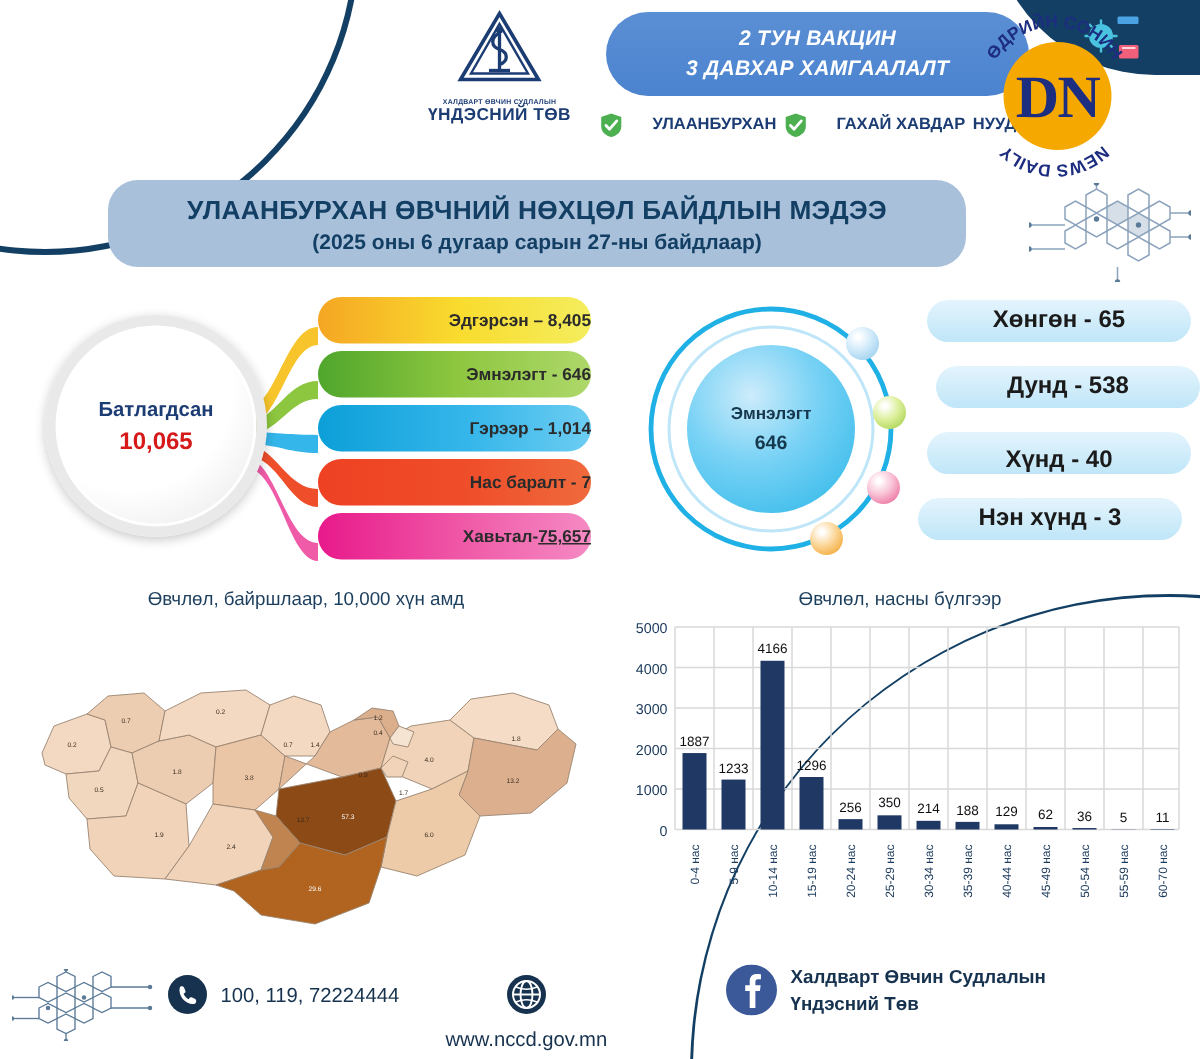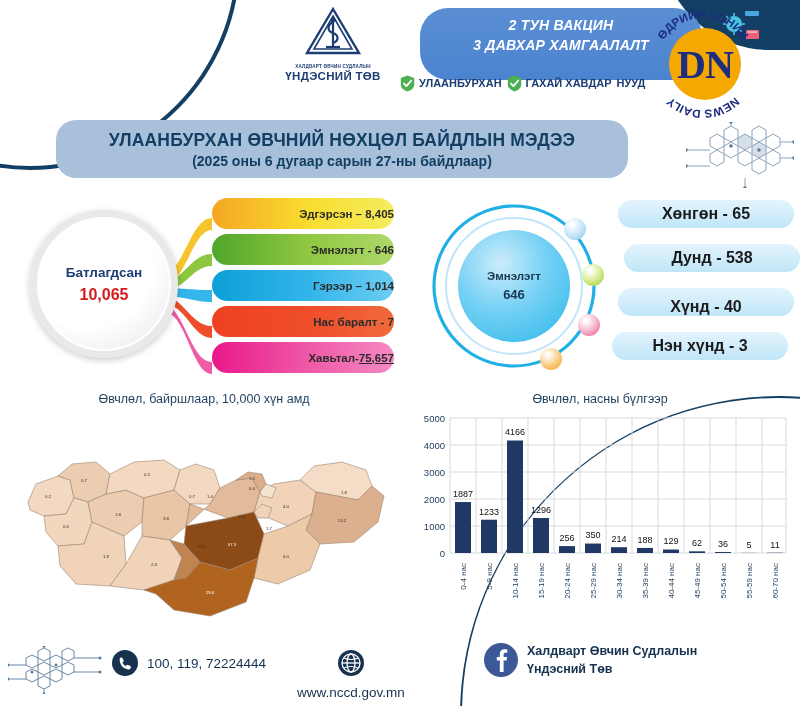--- a/index.html
+++ b/index.html
@@ -40,34 +40,34 @@
 
   
   .header { position: absolute; left: 0; top: 0; width: 800px; height: 108px; z-index: 10; }
 
   .logo-block { position: absolute; left: 278px; top: 6px; width: 110px; text-align: center; }
   .logo-tri { width: 58px; height: 52px; margin: 0 auto 2px; }
   .logo-sub { font-size: 4.6px; font-weight: bold; color: #1c3c74; letter-spacing: .2px; }
   .logo-main { font-size: 11.5px; font-weight: bold; color: #1c3c74; letter-spacing: .3px; margin-top: 1px; }
 
   .banner {
-    position: absolute; left: 420px; top: 8px; width: 282px; height: 72px;
+    position: absolute; left: 404px; top: 8px; width: 282px; height: 56px;
     background: linear-gradient(180deg,#5b8fd4 0%,#4b83cf 100%);
     border-radius: 28px; z-index: 11;
   }
   .banner-l1, .banner-l2 {
     color: #ffffff; font-weight: bold; font-style: italic;
     font-size: 14px; letter-spacing: .2px; text-align: center;
   }
   .banner-l1 { margin-top: 9px; }
   .banner-l2 { margin-top: 4px; }
 
   .shields { position: absolute; left: 400px; top: 70px; width: 300px; height: 26px;
              display: flex; align-items: center; gap: 5px; z-index: 11; }
-  .shield-item { display: flex; align-items: center; gap: 4px; text-align: right; }
+  .shield-item { display: flex; align-items: center; gap: 20px; text-align: right; }
   .shield-ic { width: 15px; height: 17px; flex: 0 0 auto; }
   .shield-lb { font-size: 11px; font-weight: bold; color: #1c3c74; white-space: nowrap; }
 
   
   .dn-wrap { position: absolute; left: 645px; top: 6px; width: 116px; height: 116px; z-index: 14; }
   .dn-circle {
     position: absolute; left: 24px; top: 22px; width: 72px; height: 72px;
     border-radius: 50%; background: #f5a800; z-index: 3;
   }
   .dn-text {
@@ -78,21 +78,21 @@
   }
   .dn-ring { position: absolute; inset: 0; z-index: 2; }
   .dn-ring text { font-size: 11.5px; font-weight: bold; fill: #1d2d80;
                   font-family: "Liberation Sans", sans-serif; }
   .virus-deco { position: absolute; left: 74px; top: 2px; z-index: 1; }
 
   .hexmol { position: absolute; left: 686px; top: 122px; z-index: 5; }
 
   
   .title-bar {
-    position: absolute; left: 56px; top: 120px; width: 572px; height: 58px;
+    position: absolute; left: 72px; top: 120px; width: 572px; height: 58px;
     background: #a9c0db; border-radius: 20px; z-index: 10;
     display: flex; flex-direction: column; align-items: center; justify-content: center;
   }
   .title-1 { font-size: 17.5px; font-weight: bold; color: #123f63; letter-spacing: .2px; }
   .title-2 { font-size: 14px; font-weight: bold; color: #123f63; margin-top: 2px; }
 
   
   .stats-left { position: absolute; left: 14px; top: 196px; width: 380px; height: 180px; z-index: 10; }
   .big-circle {
     position: absolute; left: 16px; top: 14px; width: 148px; height: 148px;

